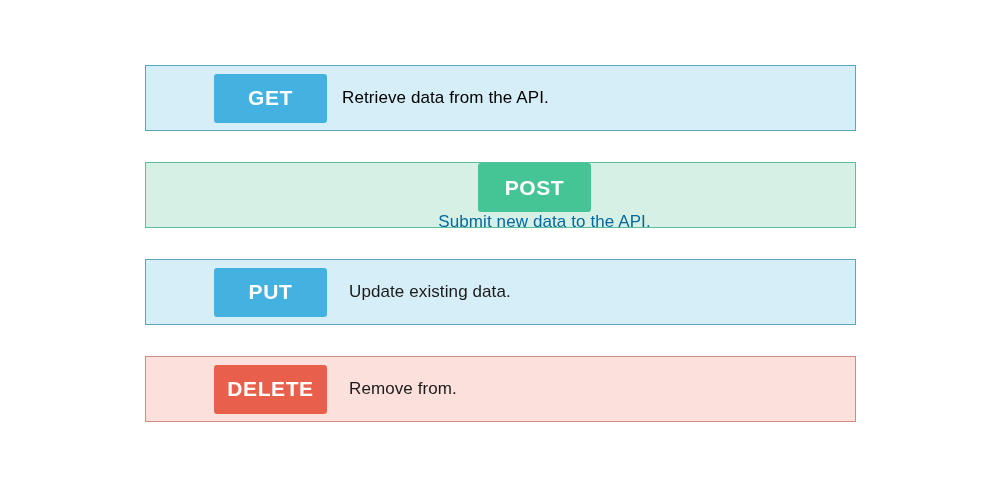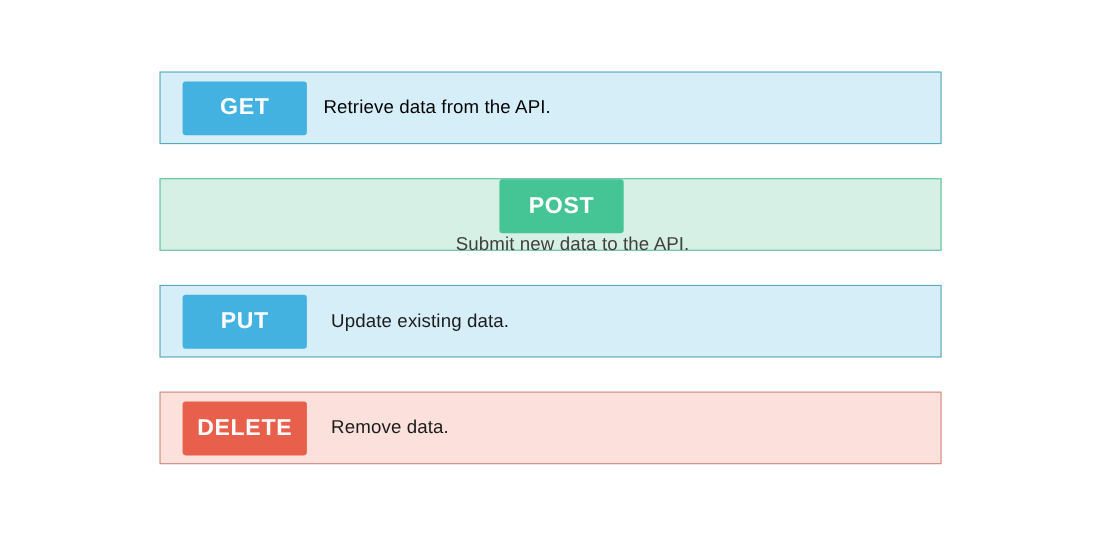--- a/index.html
+++ b/index.html
@@ -28,20 +28,21 @@
     flex-direction: column;
     gap: 31px;
   }
   .method-row {
     box-sizing: border-box;
     height: 66px;
     display: flex;
     align-items: center;
     border-style: solid;
     border-width: 1px;
+    padding-left: 48px;
   }
   .method-badge {
     box-sizing: border-box;
     margin-left: 20px;
     width: 113px;
     height: 49px;
     border-radius: 3px;
     display: flex;
     align-items: center;
     justify-content: center;
@@ -66,27 +67,27 @@
 <div class="canvas">
   <div class="method-list">
 
     <div class="method-row" style="background: rgb(214, 238, 247); border-color: rgb(90, 167, 188);">
       <div class="method-badge" style="background: rgb(68, 178, 224);">GET</div>
       <div class="method-desc" style="color: #000000; margin-left: 15px;">Retrieve data from the API.</div>
     </div>
 
     <div class="method-row" style="background: rgb(215, 240, 229); border-color: rgb(92, 191, 156); flex-direction: column;">
       <div class="method-badge" style="background: rgb(69, 196, 150);">POST</div>
-      <div class="method-desc" style="color: #404040; margin-left: 40px;">Submit new data to the API.</div>
+      <div class="method-desc" style="color: #0369a1; margin-left: 40px;">Submit new data to the API.</div>
     </div>
 
     <div class="method-row" style="background: rgb(214, 238, 247); border-color: rgb(90, 167, 188);">
       <div class="method-badge" style="background: rgb(68, 178, 224);">PUT</div>
       <div class="method-desc" style="color: rgb(27, 27, 27);">Update existing data.</div>
     </div>
 
     <div class="method-row" style="background: rgb(251, 224, 219); border-color: rgb(207, 141, 132);">
       <div class="method-badge" style="background: rgb(232, 96, 76); text-align: center;">DELETE</div>
-      <div class="method-desc" style="color: rgb(27, 27, 27);">Remove data.</div>
+      <div class="method-desc" style="color: rgb(27, 27, 27);">Remove from.</div>
     </div>
 
   </div>
 </div>
 
 </body></html>

